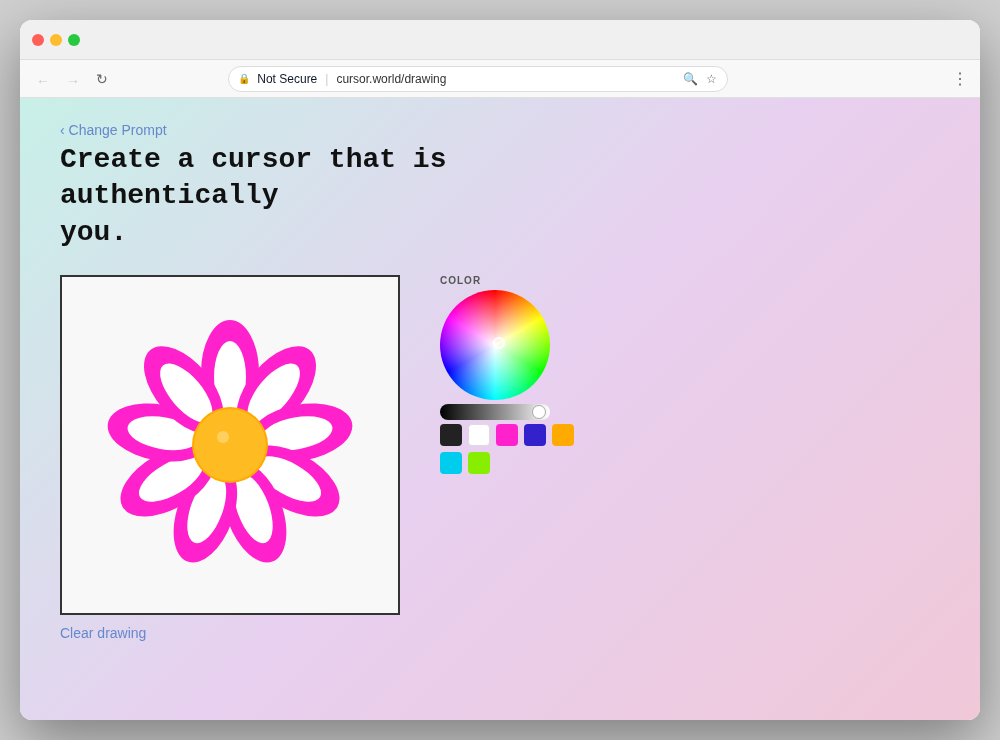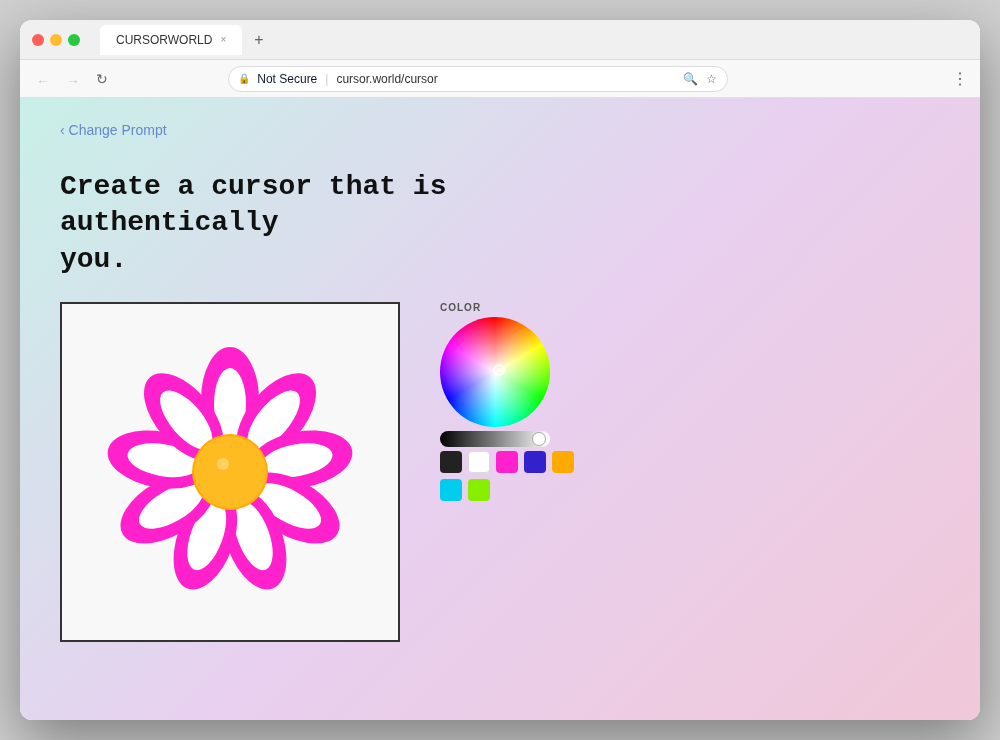--- a/index.html
+++ b/index.html
@@ -125,21 +125,21 @@
       padding: 24px 40px;
     }
 
     .back-link {
       color: #6688cc;
       font-size: 14px;
       cursor: pointer;
       display: flex;
       align-items: center;
       gap: 4px;
-      margin-bottom: 31px;
+      margin-bottom: 4px;
       text-decoration: none;
     }
 
     .page-title {
       font-family: 'Courier New', Courier, monospace;
       font-size: 28px;
       font-weight: bold;
       color: #111;
       margin-bottom: 24px;
       line-height: 1.3;
@@ -328,38 +328,31 @@
 <body>
 
 <div class="browser-window">
 
   <div class="title-bar">
     <div class="traffic-lights">
       <div class="tl tl-red"></div>
       <div class="tl tl-yellow"></div>
       <div class="tl tl-green"></div>
     </div>
-    <div class="tab-bar">
-      <div class="tab">
-        <span>CURSORWORLD</span>
-        <span class="tab-close">×</span>
-      </div>
-      <span class="tab-add">+</span>
-    </div>
   </div>
 
   <div class="address-bar">
     <button class="nav-btn disabled">←</button>
     <button class="nav-btn disabled">→</button>
     <button class="nav-btn">↻</button>
     <div class="url-bar">
       <span class="url-lock">🔒</span>
       <span style="color:#0f172a;">Not Secure</span>
       <span style="color:#ccc;margin:0 2px;">|</span>
-      <span class="url-text">cursor.world/cursor</span>
+      <span class="url-text">cursor.world/drawing</span>
       <div class="url-icons">
         <span>🔍</span>
         <span>☆</span>
       </div>
     </div>
     <span class="browser-menu">⋮</span>
   </div>
 
   <div class="page-content">
 
@@ -403,20 +396,21 @@
 
             <ellipse cx="140" cy="68" rx="28" ry="52" fill="#ff22cc" transform="rotate(320 140 140)"></ellipse>
             <ellipse cx="140" cy="72" rx="16" ry="36" fill="white" transform="rotate(320 140 140)"></ellipse>
 
             <circle cx="140" cy="140" r="38" fill="#ffaa00"></circle>
             <circle cx="140" cy="140" r="36" fill="#ffbb22"></circle>
 
             <circle cx="133" cy="132" r="6" fill="#ffdd88" opacity="0.6"></circle>
           </svg>
         </div>
+        <span class="clear-drawing">Clear drawing</span>
       </div>
 
       <div class="controls-panel">
 
         <div class="controls-row">
 
           <div class="control-section">
             <span class="control-label">COLOR</span>
 
             <div class="color-wheel" style="background: conic-gradient(red, yellow, lime, cyan, blue, magenta, red); position:relative; width:110px; height:110px; border-radius:50%; overflow:hidden;">

